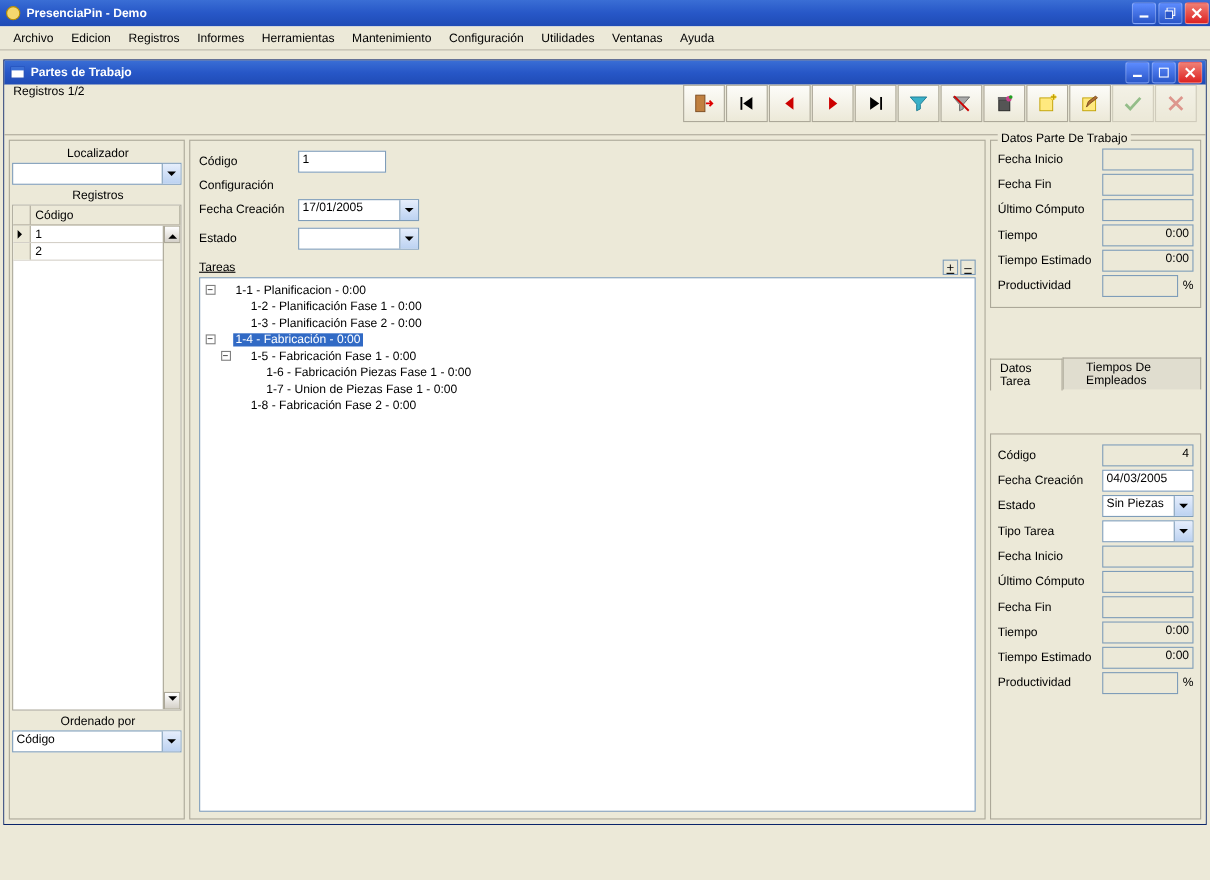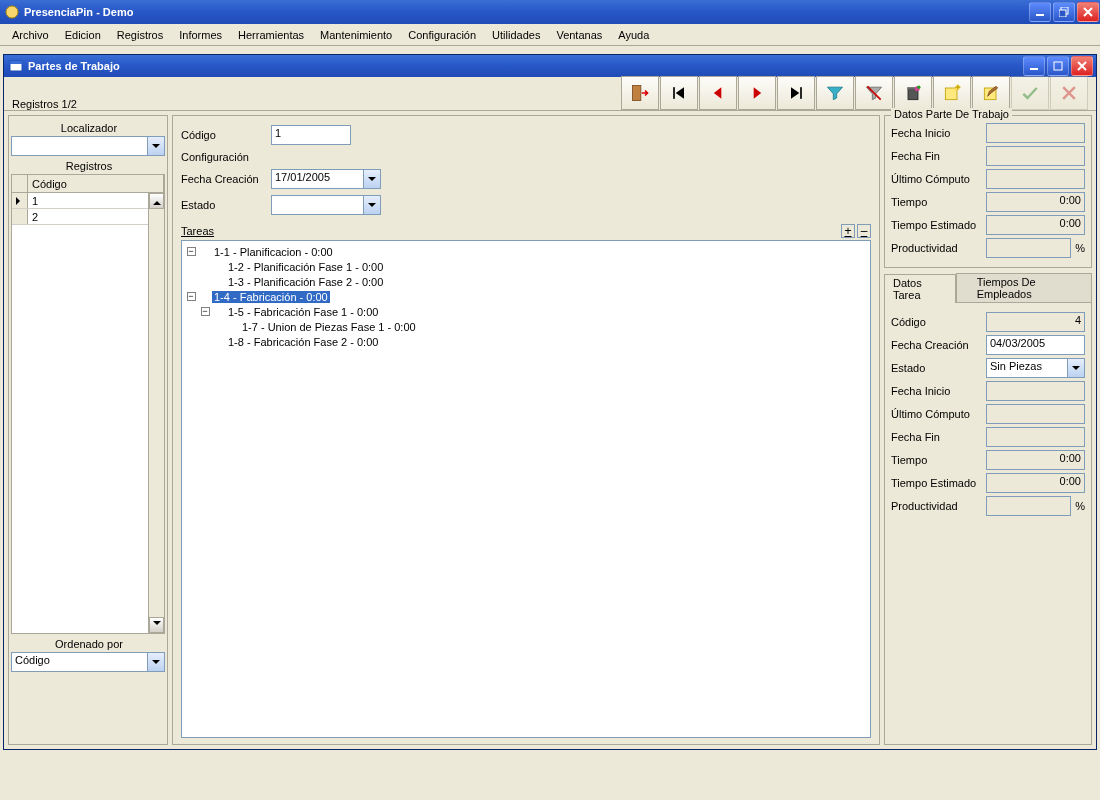--- a/index.html
+++ b/index.html
@@ -21,32 +21,32 @@
   .app-body { flex:1; background: #ece9d8; position: relative; padding:3px; }
 
   
   .mdi-window { position:absolute; left:3px; top:8px; right:3px; bottom:50px; display:flex; flex-direction:column; border:1px solid #0a246a; }
   .mdi-title { height: 22px; background: linear-gradient(#3a6ed5,#2757c7 50%,#1f4bb5); display:flex; align-items:center; color:#fff; font-weight:bold; padding-left:4px; }
   .mdi-title .icon { width:16px; height:16px; margin-right:4px; }
   .mdi-controls { margin-left:auto; display:flex; padding-right:2px;}
   .mdi-content { flex:1; background:#ece9d8; display:flex; flex-direction:column; }
 
   
-  .toprow { height: 34px; border-bottom:1px solid #aca899; display:flex; align-items:flex-end; padding:0 8px; }
+  .toprow { height: 46px; border-bottom:1px solid #aca899; display:flex; align-items:flex-start; padding:0 8px; }
   .toprow .reg-label { font-size:11px; }
   .toprow .spacer { flex:1; }
   .toolbtn { width:38px; height:34px; border:1px solid #aca899; background:linear-gradient(#fdfcf9,#ece9d8); margin-left:1px; display:flex; align-items:center; justify-content:center; position:relative; }
   .toolbtn.disabled { opacity:.45; }
   .toolbtn svg { width:20px; height:20px; }
 
   
   .mainarea { flex:1; display:flex; gap:4px; padding:4px; }
   .leftpanel { width:160px; border:1px solid #aca899; background:#ece9d8; display:flex; flex-direction:column; padding:2px; }
   .centerpanel { flex:1; border:1px solid #aca899; background:#ece9d8; padding:6px 8px; display:flex; flex-direction:column; min-width:0;}
-  .rightpanel { width:208px; display:flex; flex-direction:column; }
+  .rightpanel { width:192px; display:flex; flex-direction:column;gap:40px; }
 
   .field-row { display:flex; align-items:center; margin:3px 0; }
   .field-row label { width:90px; }
   .txt { height:20px; border:1px solid #7f9db9; background:#fff; padding:1px 3px; }
   .txt.ro { background:#ece9d8; }
   .combo { display:flex; height:20px; border:1px solid #7f9db9; background:#fff; }
   .combo .val { flex:1; padding:1px 3px; }
   .combo .drop { width:17px; background:linear-gradient(#e6eefc,#bcd2f1); border-left:1px solid #7f9db9; display:flex; align-items:center; justify-content:center; }
   .combo .drop::after { content:""; border:4px solid transparent; border-top-color:#000; margin-top:3px; }
 
@@ -349,20 +349,27 @@
                     <span class="boxbtn">−</span>
                   </span>
                   <span class="conn"></span>
                   <span class="tree-label">1-5  - Fabricación Fase 1 - 0:00</span>
                 </div>
                 <div class="tree-row">
                   <span class="conn"></span>
                   <span class="conn"></span>
                   <span class="conn"></span>
                   <span class="conn"></span>
+                  <span class="tree-label">1-6  - Fabricación Piezas Fase 1 - 0:00</span>
+                </div>
+                <div class="tree-row">
+                  <span class="conn"></span>
+                  <span class="conn"></span>
+                  <span class="conn"></span>
+                  <span class="conn"></span>
                   <span class="tree-label">1-7  - Union de Piezas Fase 1 - 0:00</span>
                 </div>
                 <div class="tree-row">
                   <span class="conn"></span>
                   <span class="conn"></span>
                   <span class="conn"></span>
                   <span class="tree-label">1-8  - Fabricación Fase 2 - 0:00</span>
                 </div>
               </div>
           </div>
@@ -407,20 +414,27 @@
                   <div class="txt ro right">4</div>
                 </div>
               <div class="gb-row">
                   <label>Fecha Creación</label>
                   <div class="txt">04/03/2005</div>
                 </div>
               <div class="gb-row">
                   <label>Estado</label>
                 <div class="combo">
                     <div class="val">Sin Piezas</div>
+                    <div class="drop"></div>
+                  </div>
+              </div>
+              <div class="gb-row">
+                  <label>Tipo Tarea</label>
+                <div class="combo">
+                    <div class="val"></div>
                     <div class="drop"></div>
                   </div>
               </div>
               <div class="gb-row">
                   <label>Fecha Inicio</label>
                   <div class="txt ro"></div>
                 </div>
               <div class="gb-row">
                   <label>Último Cómputo</label>
                   <div class="txt ro"></div>

